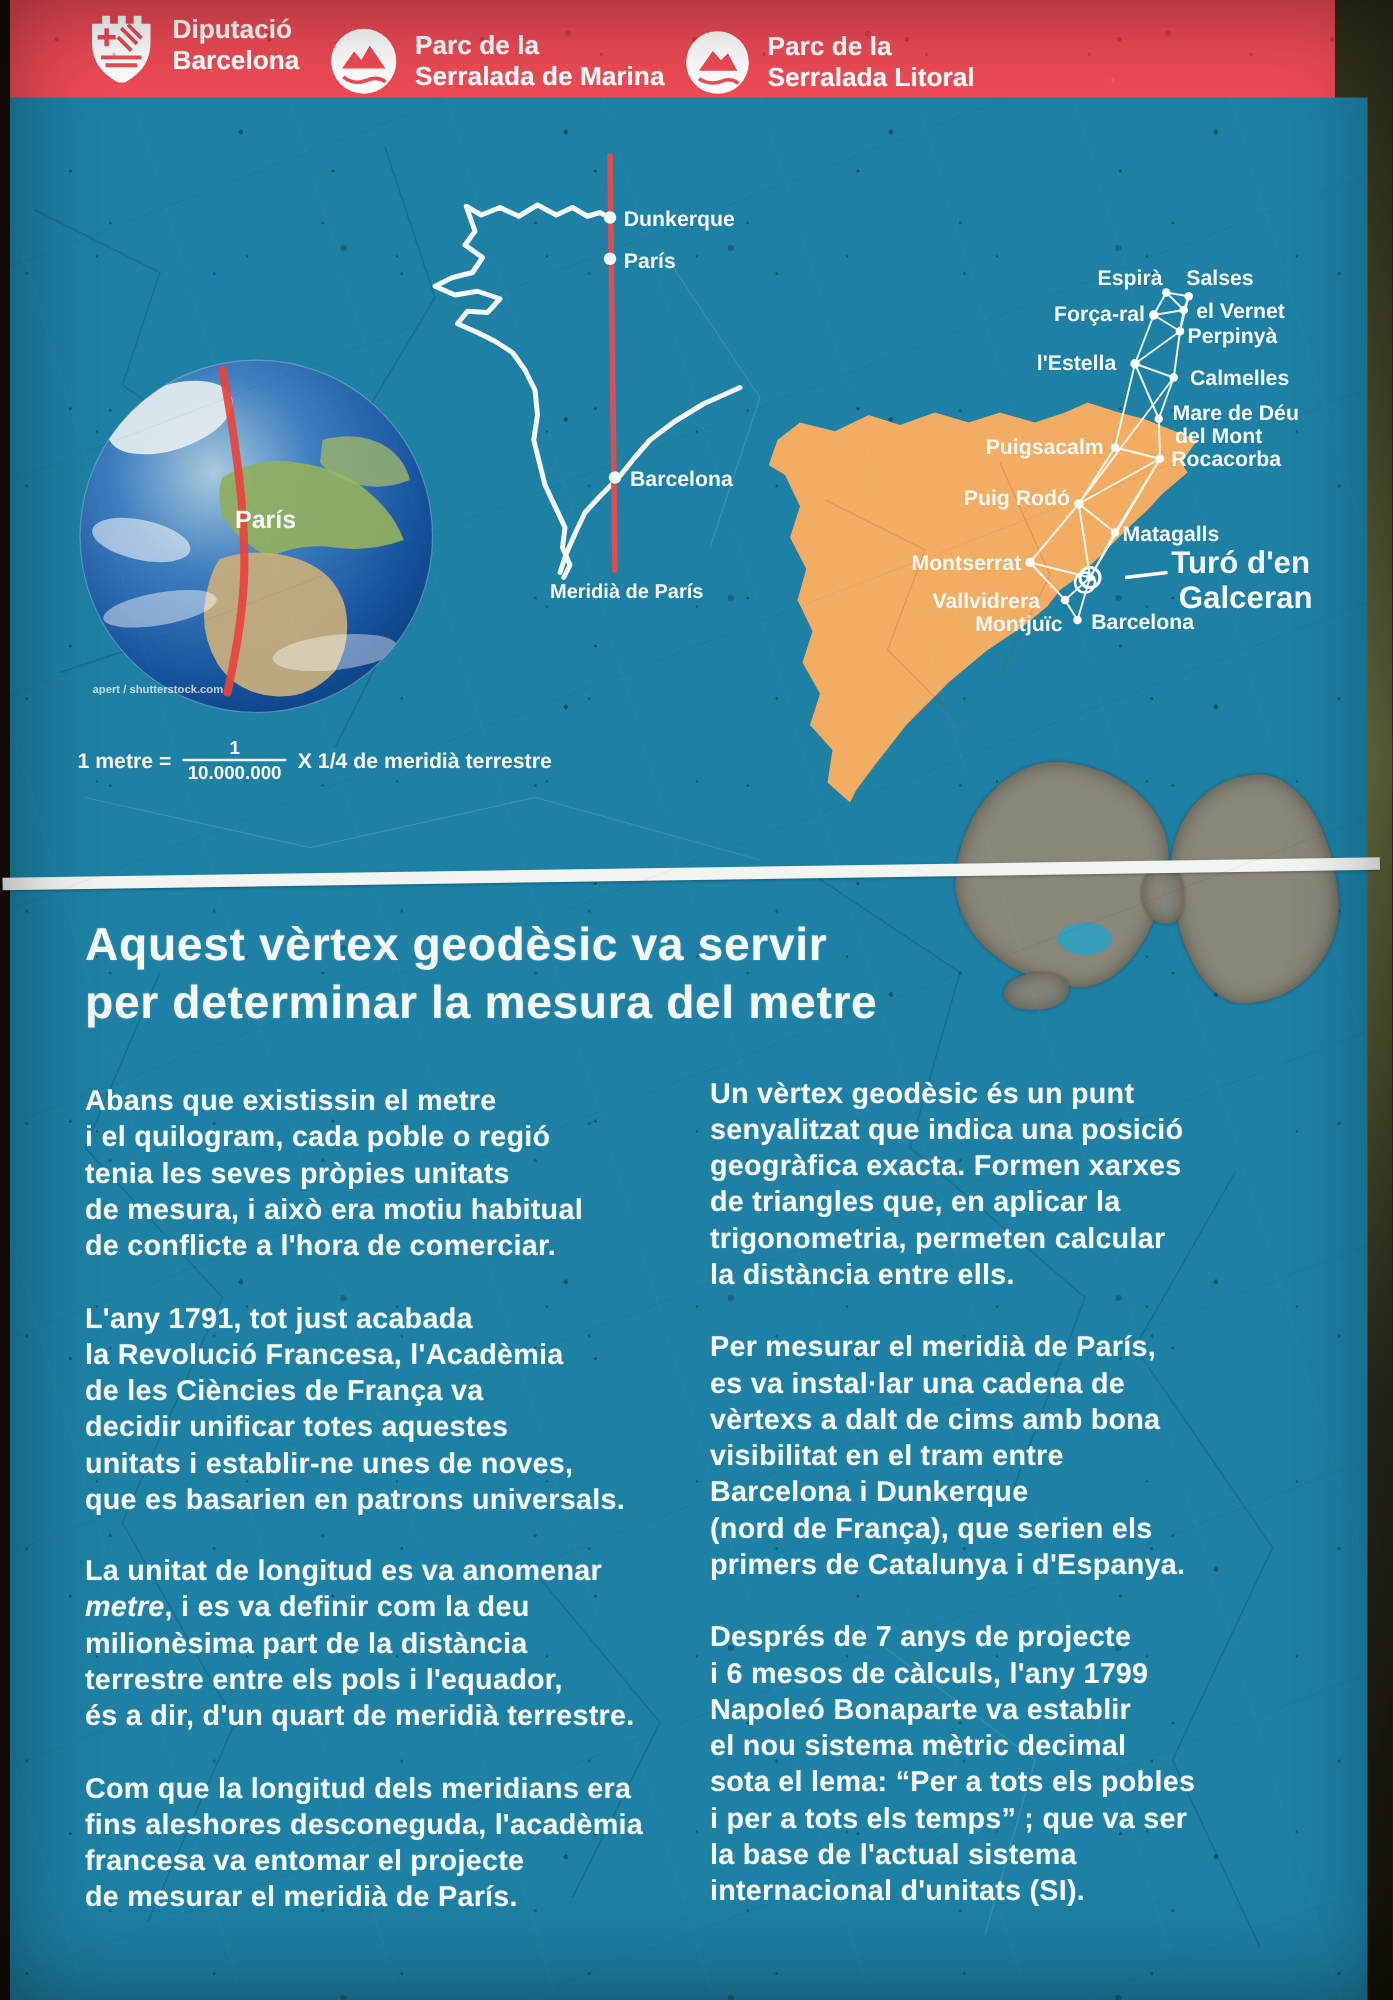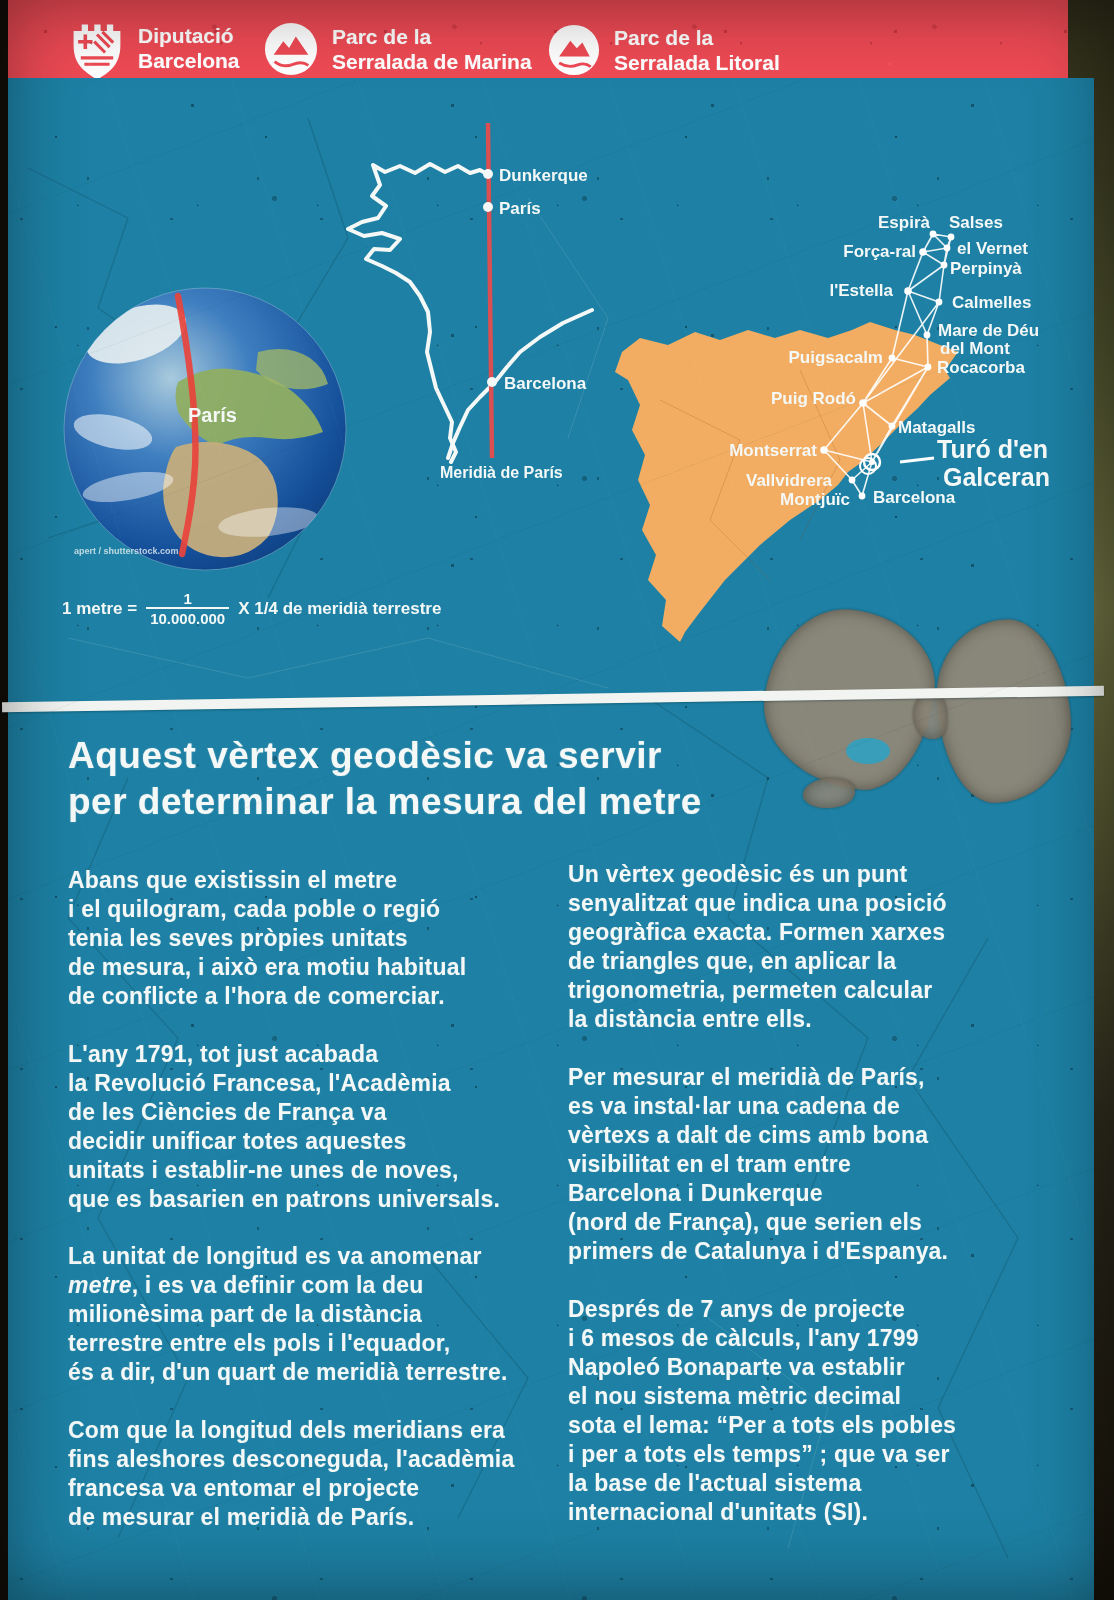--- a/index.html
+++ b/index.html
@@ -94,21 +94,21 @@
 </head>
 <body>
 
 <div class="photo">
   <div class="bg-right"></div>
   <div class="bg-left"></div>
 
   <div class="panel">
 
     <div class="band">
-      <div class="logo" style="left:62px;top:18px;">
+      <div class="logo" style="left:62px;top:6px;">
         <span class="logo-icon">
           <svg width="54" height="60" viewBox="0 0 60 66">
             <path fill="#fff" d="M4,14 h9 v-7 h7 v7 h7 v-7 h7 v7 h7 v-7 h7 v7 h8 v16 c0,22 -13,31 -26,38 C17,60 4,52 4,30 Z"></path>
             <path stroke="#ee4a54" stroke-width="4" fill="none" d="M17,18 v16 M9,26 h16"></path>
             <path stroke="#ee4a54" stroke-width="3.4" fill="none" d="M30,18 l14,14 M36,15 l12,12 M27,26 l12,12"></path>
             <path stroke="#ee4a54" stroke-width="3.4" fill="none" d="M12,44 h36 M16,51 h28"></path>
           </svg>
         </span>
         <span class="logo-label">Diputació
 Barcelona</span>

